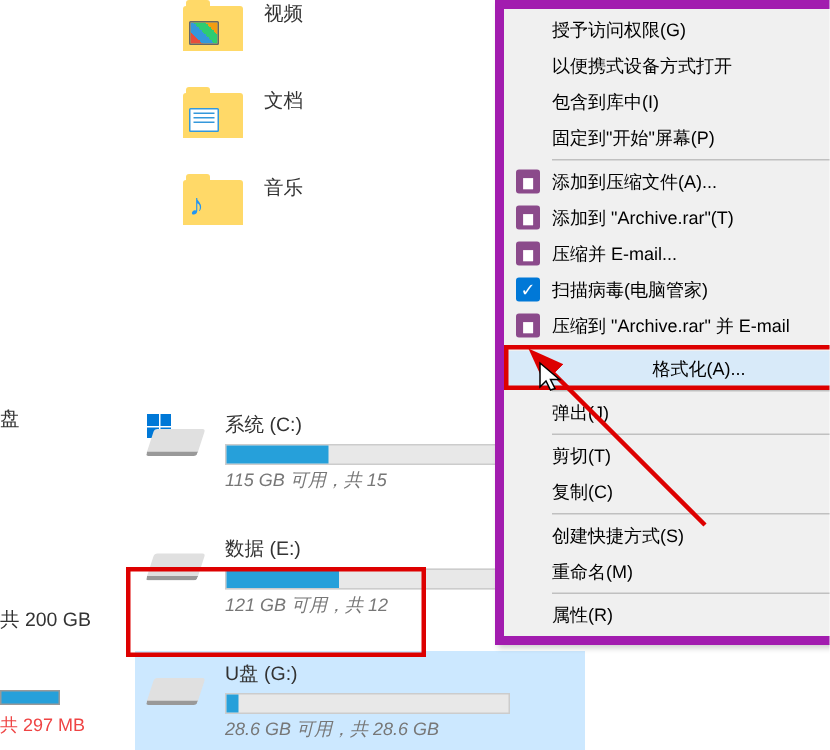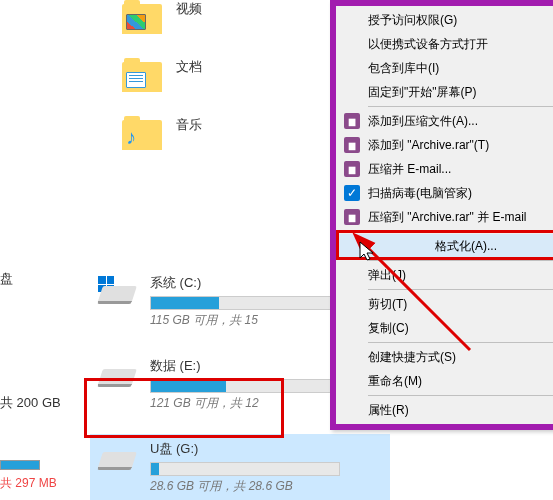--- a/index.html
+++ b/index.html
@@ -72,21 +72,21 @@
         <div class="folder-tab"></div>
         <div class="folder-base"></div>
         <div class="folder-overlay ov-music">♪</div>
       </div>
     <span class="folder-label" data-interactable="false">音乐</span>
   </div>
 </div>
 
 <div class="drives" data-interactable="false">
   <span class="sidebar-label" data-interactable="false">盘</span>
-  <span class="sidebar-label" style="top:138px" data-interactable="false">共 200 GB</span>
+  <span class="sidebar-label" style="top:148px" data-interactable="false">共 200 GB</span>
   <div class="drive-list" id="drive-list">
       <div class="drive-item" data-interactable="true">
         <div class="drive-icon" data-interactable="false">
           <div class="win-badge" data-interactable="false">
             <span></span>
             <span></span>
             <span></span>
             <span></span>
           </div>
           <div class="disk-shape"></div>

